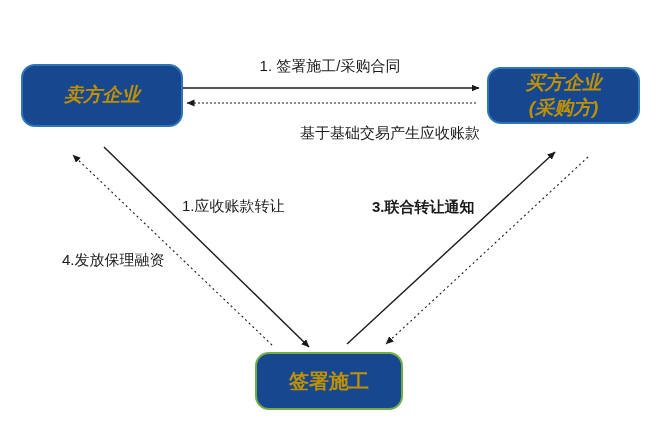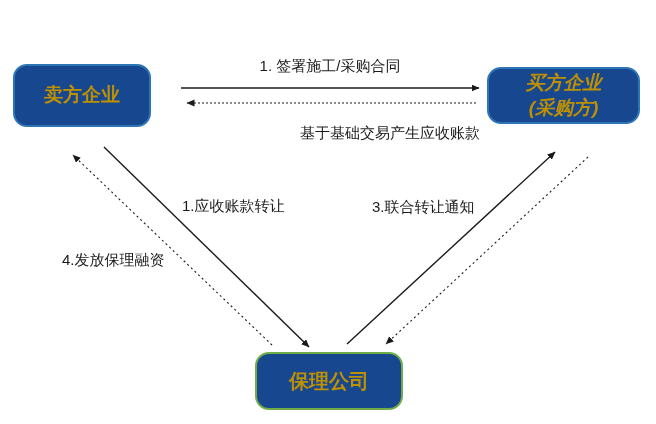--- a/index.html
+++ b/index.html
@@ -36,37 +36,37 @@
     color: var(--node_text);
     font-weight: 700;
     font-size: 19px;
     line-height: 1.3;
     display: flex;
     flex-direction: column;
     align-items: center;
     justify-content: center;
     text-align: center;
   }
-  .node-seller { left: 13px; top: 64px; width: 138px; height: 63px; }
+  .node-seller { left: 21px; top: 64px; width: 162px; height: 63px; font-style: italic; }
   .node-buyer  { left: 487px; top: 67px; width: 153px; height: 57px; font-style: italic; }
   .node-factor {
     left: 255px; top: 352px; width: 148px; height: 58px;
     border-color: var(--node_border_green);
     font-size: 20px;
   }
   .edge-label {
     position: absolute;
     color: var(--edge_color);
     font-size: 15px;
     white-space: nowrap;
   }
   .label-1  { left: 180px; top: 57px;  width: 300px; text-align: center; }
   .label-1b { left: 180px; top: 124px; width: 300px; text-align: right; }
   .label-2  { left: 182px; top: 197px; }
-  .label-3  { left: 372px; top: 198px; }
+  .label-3  { left: 372px; top: 198px; font-weight: bold; }
   .label-4  { left: 62px;  top: 251px; text-align: center; }
   .label-5  { left: 491px; top: 253px; }
 </style>
 </head>
 <body>
 
 <div class="canvas">
 
   <svg class="edges-layer" viewBox="0 0 656 424" xmlns="http://www.w3.org/2000/svg">
     <defs>
@@ -91,21 +91,21 @@
   <div class="node node-seller">
     <div>卖方企业</div>
   </div>
 
   <div class="node node-buyer">
     <div>买方企业</div>
     <div>(采购方)</div>
   </div>
 
   <div class="node node-factor">
-    <div>保理公司</div>
+    <div>签署施工</div>
   </div>
 
   <div class="edge-label label-1">1. 签署施工/采购合同</div>
   <div class="edge-label label-1b">基于基础交易产生应收账款</div>
   <div class="edge-label label-2">1.应收账款转让</div>
   <div class="edge-label label-3">3.联合转让通知</div>
   <div class="edge-label label-4">4.发放保理融资</div>
 
 </div>
 

